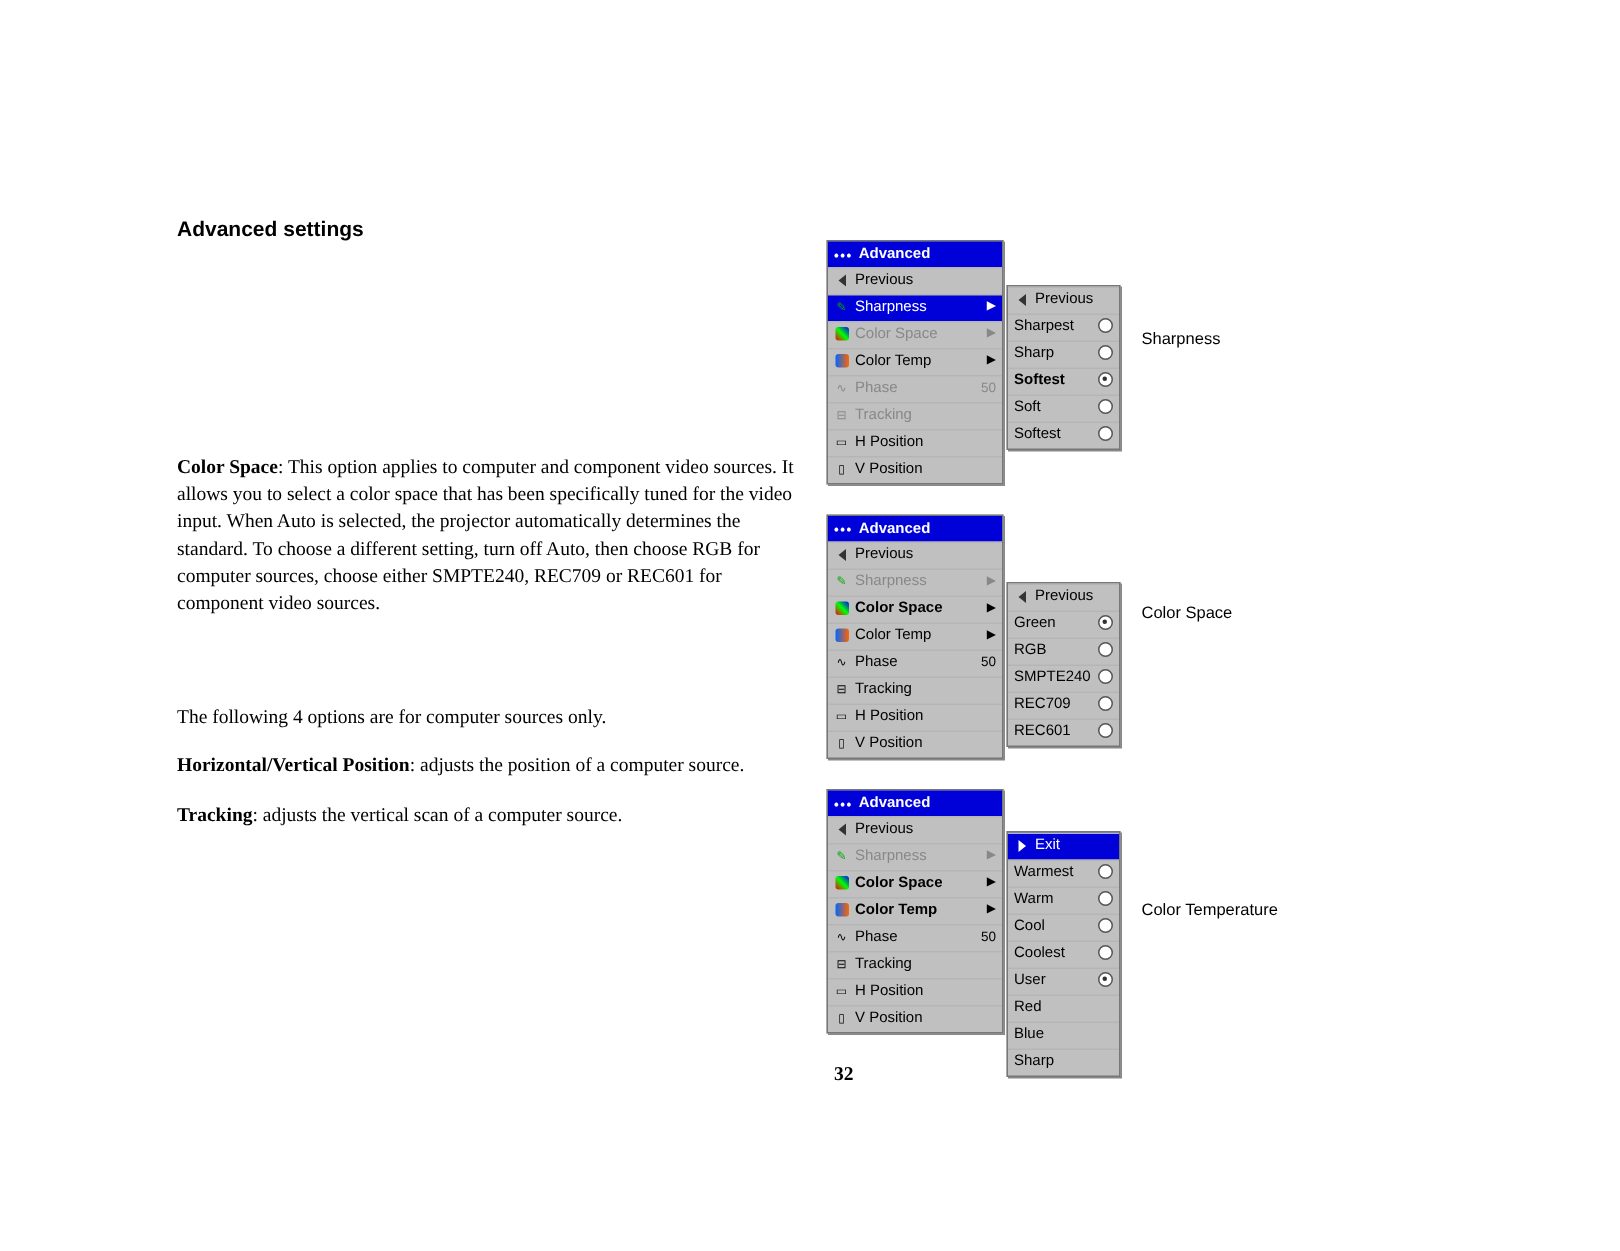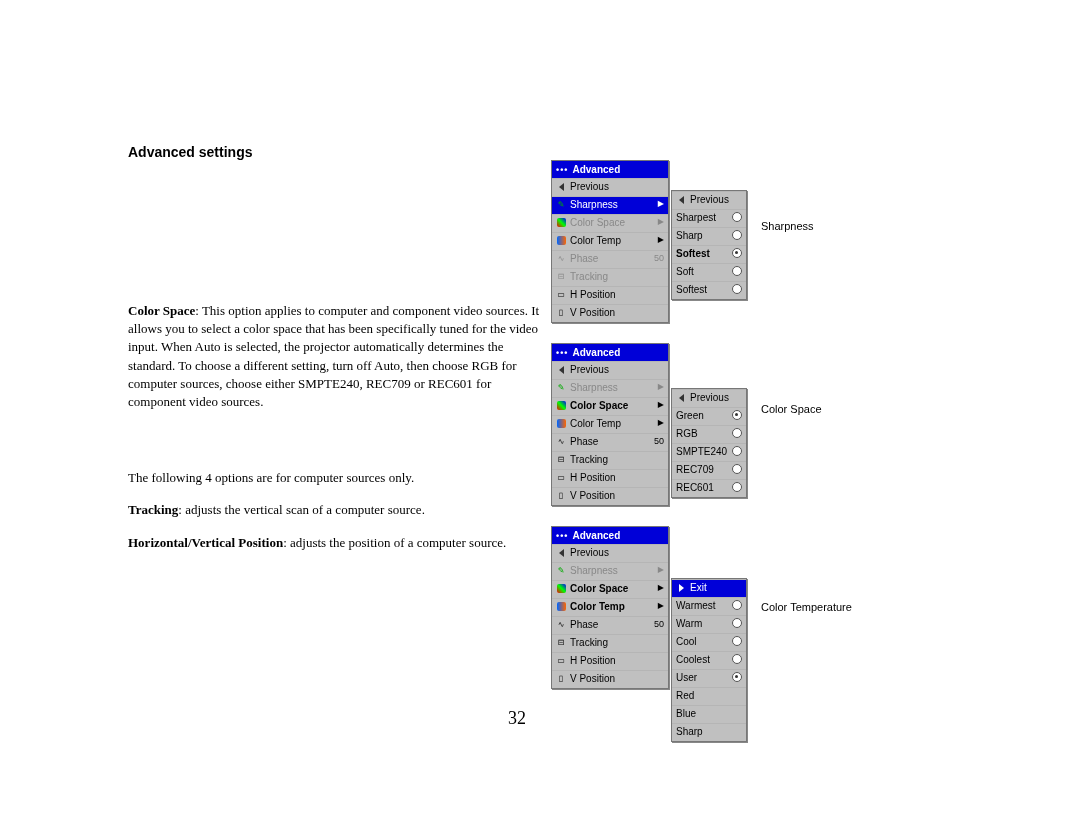--- a/index.html
+++ b/index.html
@@ -1,23 +1,23 @@
 <!DOCTYPE html>
 <html><head>
 <meta charset="utf-8">
 <style>
   html,body{margin:0;padding:0;background:#fff;font-family:Georgia,'Times New Roman',serif;color:#000;font-size:13px;}
   .page{width:1080px;height:834px;position:relative;}
-  .col-left{position:absolute;left:118px;top:144px;width:412px;margin-left:10px;}
+  .col-left{position:absolute;left:118px;top:144px;width:412px;}
   .heading{font-weight:bold;font-size:14px;margin-bottom:18px;font-family:Arial,Helvetica,sans-serif;}
   .para{line-height:1.4;margin-bottom:14px;}
   .para b{font-weight:bold;}
   .gap1{height:124px;}
   .gap2{height:44px;}
-  .pagenum{position:absolute;left:508px;top:708px;font-weight:normal;font-size:18px;}
+  .pagenum{position:absolute;left:556px;top:708px;font-weight:bold;font-size:13px;}
   
   .col-right{position:absolute;left:551px;top:160px;width:440px;}
   .menu-row{display:flex;align-items:flex-start;margin-bottom:20px;}
   .menu{background:#c0c0c0;border:1px solid #777;box-shadow:1px 1px 0 #888;font-family:Arial,Helvetica,sans-serif;font-size:10px;width:116px;}
   .menu.small{width:74px;}
   .menu-title{background:#0000d8;color:#fff;font-weight:bold;padding:3px 4px;display:flex;align-items:center;gap:4px;}
   .menu-title .dots{color:#fff;letter-spacing:1px;font-size:9px;}
   .menu-item{display:flex;align-items:flex-start;padding:2px 2px;height:13px;border-top:1px solid #b5b5b5;position:relative;}
   .menu-item.sel{background:#0000d8;color:#fff;}
   .menu-item .ico{width:14px;height:11px;display:flex;align-items:center;justify-content:center;font-size:8px;}
@@ -52,25 +52,25 @@
       <b>Color Space</b><span>: This option applies to computer and component video sources. It allows you to select a color space that has been specifically tuned for the video input. When Auto is selected, the projector automatically determines the standard. To choose a different setting, turn off Auto, then choose RGB for computer sources, choose either SMPTE240, REC709 or REC601 for component video sources.</span>
     </div>
 
     <div class="gap2"></div>
 
 
     <div class="para">The following 4 options are for computer sources only.</div>
 
 
     <div class="para">
+      <b>Horizontal/Vertical Position</b><span>: adjusts the position of a computer source.</span>
+    </div>
+
+    <div class="para">
       <b>Tracking</b><span>: adjusts the vertical scan of a computer source.</span>
-    </div>
-
-    <div class="para">
-      <b>Horizontal/Vertical Position</b><span>: adjusts the position of a computer source.</span>
     </div>
   </div>
 
   <div class="pagenum">32</div>
 
   <div class="col-right">
 
     <div class="menu-row">
       <div class="menu">
         <div class="menu-title">
@@ -273,21 +273,21 @@
           </div>
         <div class="menu-item">
             <span class="ico">▭</span>
             <span class="lbl">H Position</span>
           </div>
         <div class="menu-item">
             <span class="ico">▯</span>
             <span class="lbl">V Position</span>
           </div>
       </div>
-      <div class="menu small" style="margin-left:2px;margin-top:52px;">
+      <div class="menu small" style="margin-left:2px;margin-top:28px;">
         <div class="menu-item sel">
             <span class="ico">
               <span class="tri-r"></span>
             </span>
             <span class="lbl">Exit</span>
           </div>
         <div class="menu-item">
             <span class="lbl">Warmest</span>
             <span class="radio"></span>
           </div>

